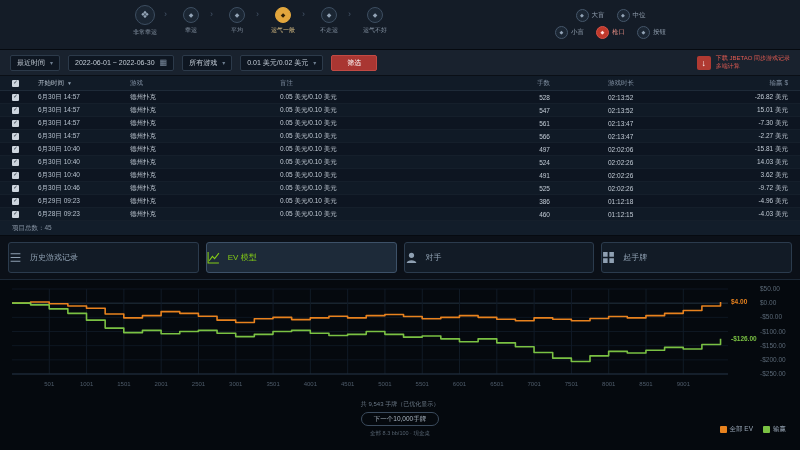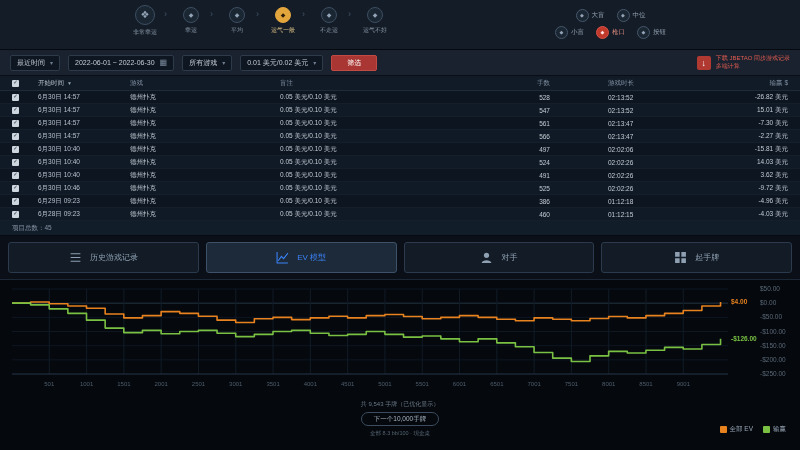--- a/index.html
+++ b/index.html
@@ -54,22 +54,22 @@
   .cb::after{content:"✓";font-size:5.5px;color:#19242f;line-height:1}
   .col-hands{text-align:right}
   .col-dur{padding-left:58px}
   .col-net{text-align:right}
   .col-time{color:#b6c1cd}
   .sort-icon{font-size:5px;color:#8fa0b2;margin-left:3px}
   .tfoot{height:15px;background:#121d2a;border-bottom:1px solid #060a10;display:flex;align-items:center;padding:0 12px;font-size:6.5px;color:#8794a4}
 
   
   .tabbar{display:flex;gap:7px;padding:6px 8px;background:#0b1018}
-  .tab{flex:1;height:31px;border:1px solid #2b3b4d;border-radius:3px;background:#121b26;display:flex;align-items:center;justify-content:center;gap:8px;color:#8fa0b2;cursor:pointer}
-  .tab.active{background:#1d2a39;border-color:#3d5168;color:#3b82f6}
+  .tab{flex:1;height:31px;border:1px solid #2b3b4d;border-radius:3px;background:#121b26;display:flex;align-items:center;justify-content:flex-start;gap:8px;color:#8fa0b2;cursor:pointer}
+  .tab.active{background:#1d2a39;border-color:#3d5168;color:#84cc16}
   .tab-label{font-size:8px}
   .tab-icon{width:13px;height:13px;display:flex;align-items:center;justify-content:center}
   .ic{display:none;width:13px;height:13px;stroke-width:1}
   .tab[data-icon="list-icon"] .ic-list{display:block}
   .tab[data-icon="chart-icon"] .ic-chart{display:block}
   .tab[data-icon="grid-icon"] .ic-grid{display:block}
   .tab[data-icon="user-icon"] .ic-user{display:block}
 
   
   .chartpanel{flex:1;background:#05090e;border-top:1px solid #1c2836;padding-top:4px;position:relative}

